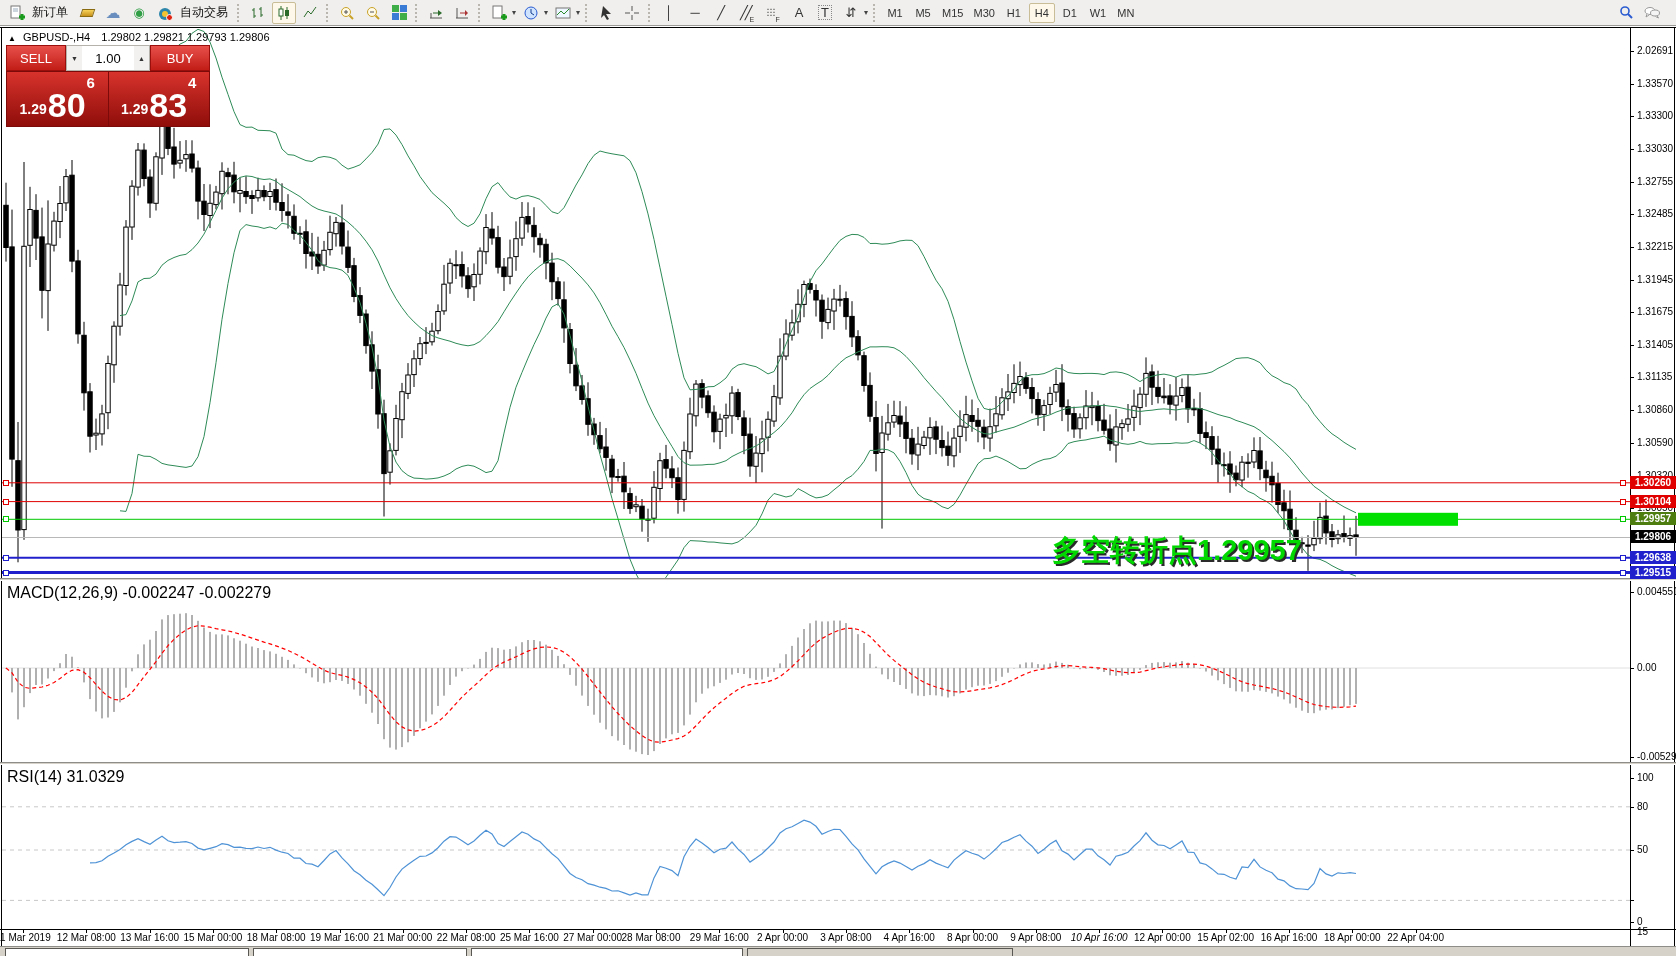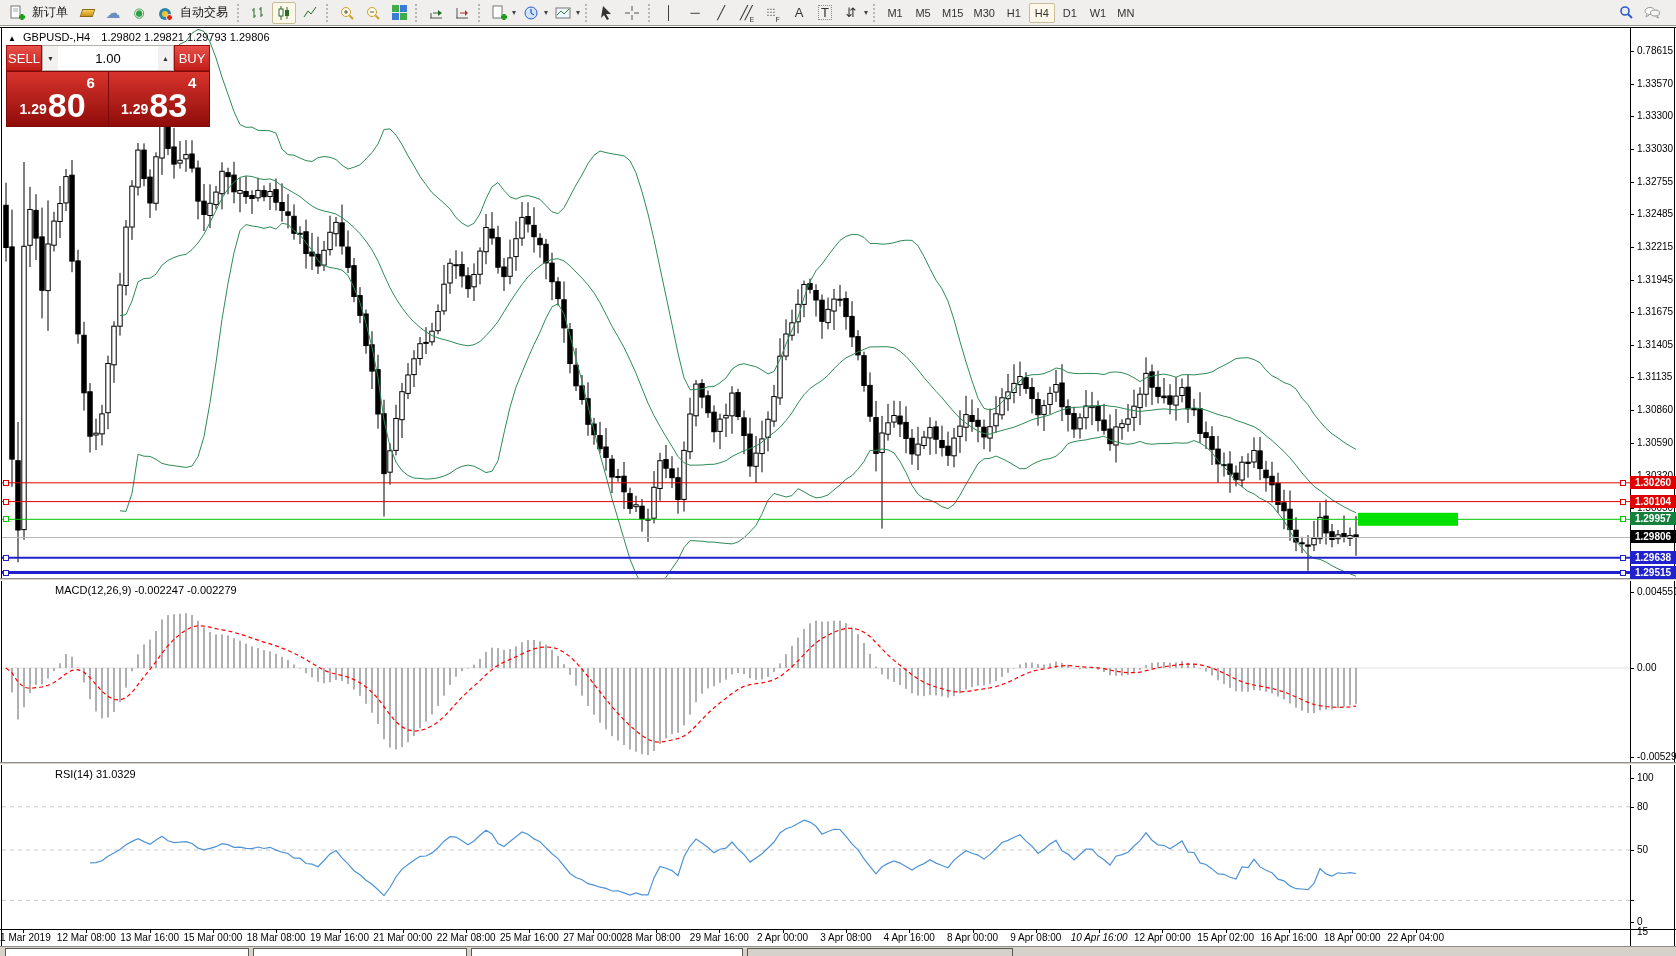--- a/index.html
+++ b/index.html
@@ -28,31 +28,31 @@
   .panel-sep{position:absolute;left:0;width:1676px;height:3px;background:#d6d2ca;
              border-top:1px solid #8f8d88;border-bottom:1px solid #fff;}
   .chart-bg{position:absolute;left:2px;top:27px;width:1628px;height:902px;background:#fff;}
   .axis-bg{position:absolute;left:1631px;top:27px;width:45px;height:902px;background:#fff;}
   svg.panel{position:absolute;left:2px;}
   .axis-tick{position:absolute;width:4px;height:1px;background:#000;left:1630px;}
   .axis-label{position:absolute;left:1637px;font-size:10px;color:#000;white-space:nowrap;}
   .price-chip{position:absolute;left:1630px;width:46px;height:13px;font-size:10px;font-weight:bold;
               color:#fff;text-align:center;line-height:13px;}
   .end-square{position:absolute;width:6px;height:6px;background:#fff;border:1px solid #000;}
-  .ind-label{position:absolute;left:7px;font-size:11px;color:#000;white-space:nowrap;margin-left:48px;}
+  .ind-label{position:absolute;left:7px;font-size:16px;color:#000;white-space:nowrap;}
   .chart-title{position:absolute;left:8px;top:31px;font-size:11px;color:#000;white-space:nowrap;}
   .collapse{font-size:8px;margin-right:4px;}
   .date-label{position:absolute;top:932px;transform:translateX(-50%);font-size:10px;color:#000;white-space:nowrap;}
   .date-tick{position:absolute;top:929px;width:1px;height:4px;background:#000;}
   .bottom-strip{position:absolute;left:0;top:947px;width:1676px;height:9px;background:#d6d2ca;}
   .tab-stub{position:absolute;top:948px;height:10px;background:#fff;border:1px solid #5a5853;border-bottom:none;}
   
   .ocp{position:absolute;left:6px;top:45px;width:204px;}
   .ocp-row1{display:flex;height:26px;}
-  .ocp-sell,.ocp-buy{width:36px;height:26px;color:#fff;font-size:13px;display:flex;align-items:center;justify-content:center;
+  .ocp-sell,.ocp-buy{width:60px;height:26px;color:#fff;font-size:13px;display:flex;align-items:center;justify-content:center;
       background:linear-gradient(#e8504a,#c21d17);border:1px solid #9a0f0b;}
   .ocp-vol{flex:1;display:flex;height:26px;border:1px solid #b5b2ac;background:#fff;}
   .vol-step{width:15px;display:flex;align-items:center;justify-content:center;font-size:7px;color:#333;background:#f2f1ef;}
   .vol-val{flex:1;display:flex;align-items:center;justify-content:center;font-size:13px;color:#000;}
   .ocp-row2{display:flex;height:56px;background:linear-gradient(#d8332c,#8f0d0a);border:1px solid #7c0a08;}
   .ocp-price{flex:1;color:#fff;display:flex;align-items:flex-end;justify-content:center;padding-bottom:6px;}
   .ocp-price.left{border-right:1px solid #7c0a08;}
   .pp-small{font-size:14px;font-weight:bold;margin-bottom:3px;}
   .pp-big{font-size:34px;font-weight:bold;line-height:0.85;margin:0 1px;}
   .pp-sup{font-size:15px;font-weight:bold;align-self:flex-start;margin-top:2px;}
@@ -997,34 +997,35 @@
         <span class="pp-small">1.29</span>
         <span class="pp-big">83</span>
         <span class="pp-sup">4</span>
       </div>
     </div>
   </div>
 
   <div class="ind-label" style="top:584px;">MACD(12,26,9) -0.002247 -0.002279</div>
   <div class="ind-label" style="top:768px;">RSI(14) 31.0329</div>
 
+  <div class="annotation">多空转折点1.29957</div>
 
   <div id="axis-labels">
       <div class="end-square" style="left:3px;top:480px;border-color:#e00000;"></div>
       <div class="end-square" style="left:1620px;top:480px;border-color:#e00000;"></div>
       <div class="end-square" style="left:3px;top:499px;border-color:#e00000;"></div>
       <div class="end-square" style="left:1620px;top:499px;border-color:#e00000;"></div>
       <div class="end-square" style="left:3px;top:516px;border-color:#00c800;"></div>
       <div class="end-square" style="left:1620px;top:516px;border-color:#00c800;"></div>
       <div class="end-square" style="left:3px;top:555px;border-color:#2020cc;"></div>
       <div class="end-square" style="left:1620px;top:555px;border-color:#2020cc;"></div>
       <div class="end-square" style="left:3px;top:570px;border-color:#2020cc;"></div>
       <div class="end-square" style="left:1620px;top:570px;border-color:#2020cc;"></div>
       <div class="axis-tick" style="top:51px;"></div>
-      <div class="axis-label" style="top:45px;">0.78615</div>
+      <div class="axis-label" style="top:45px;">2.02691</div>
       <div class="axis-tick" style="top:84px;"></div>
       <div class="axis-label" style="top:78px;">1.33570</div>
       <div class="axis-tick" style="top:116px;"></div>
       <div class="axis-label" style="top:110px;">1.33300</div>
       <div class="axis-tick" style="top:149px;"></div>
       <div class="axis-label" style="top:143px;">1.33030</div>
       <div class="axis-tick" style="top:182px;"></div>
       <div class="axis-label" style="top:176px;">1.32755</div>
       <div class="axis-tick" style="top:214px;"></div>
       <div class="axis-label" style="top:208px;">1.32485</div>
@@ -1041,21 +1042,21 @@
       <div class="axis-tick" style="top:410px;"></div>
       <div class="axis-label" style="top:404px;">1.30860</div>
       <div class="axis-tick" style="top:443px;"></div>
       <div class="axis-label" style="top:437px;">1.30590</div>
       <div class="axis-tick" style="top:476px;"></div>
       <div class="axis-label" style="top:470px;">1.30320</div>
       <div class="axis-tick" style="top:508px;"></div>
       <div class="axis-label" style="top:502px;">1.30050</div>
       <div class="price-chip" style="top:476px;background:#e00000;">1.30260</div>
       <div class="price-chip" style="top:495px;background:#e00000;">1.30104</div>
-      <div class="price-chip" style="top:512px;background:#15803d;">1.29957</div>
+      <div class="price-chip" style="top:512px;background:#4d7c0f;">1.29957</div>
       <div class="price-chip" style="top:530px;background:#000000;">1.29806</div>
       <div class="price-chip" style="top:551px;background:#2020cc;text-align:center;">1.29638</div>
       <div class="price-chip" style="top:566px;background:#2020cc;">1.29515</div>
       <div class="axis-tick" style="top:592px;"></div>
       <div class="axis-label" style="top:586px;">0.004551</div>
       <div class="axis-tick" style="top:668px;"></div>
       <div class="axis-label" style="top:662px;">0.00</div>
       <div class="axis-tick" style="top:757px;"></div>
       <div class="axis-label" style="top:751px;">-0.005295</div>
       <div class="axis-tick" style="top:778px;"></div>

